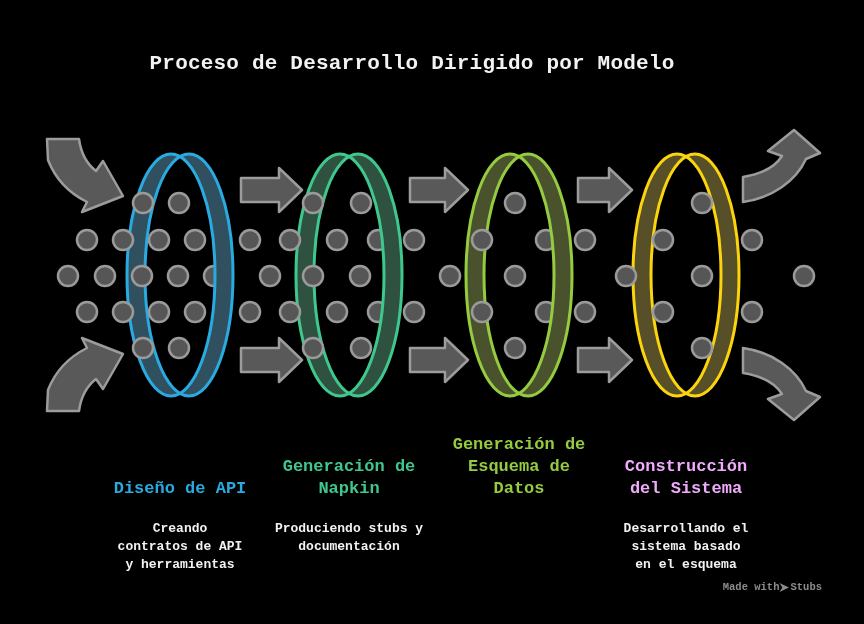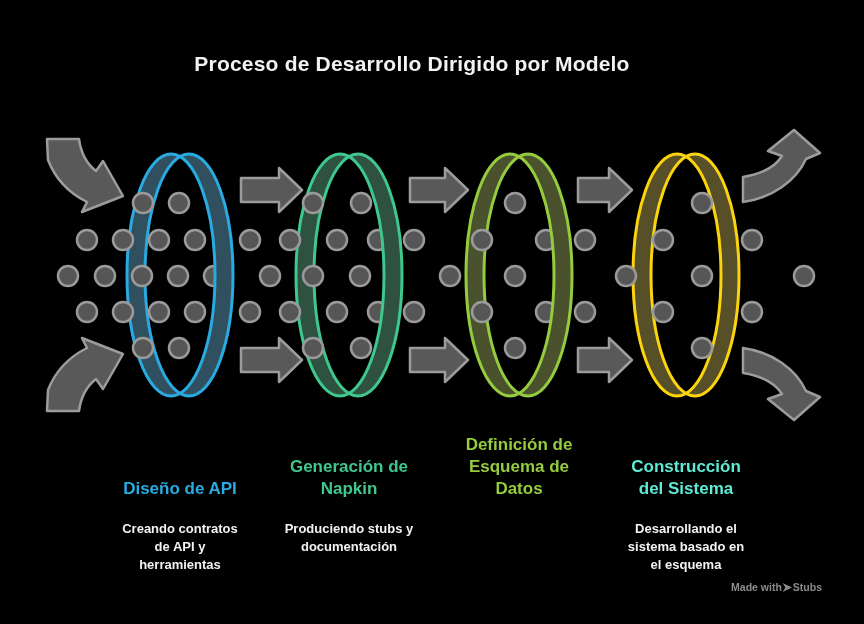--- a/index.html
+++ b/index.html
@@ -1,17 +1,17 @@
 <!DOCTYPE html>
 <html><head>
 <meta charset="utf-8">
 <style>
   html,body{margin:0;padding:0;background:#000;}
   .canvas{position:relative;width:864px;height:624px;background:#000;overflow:hidden;
-          font-family:Liberation Sans, sans-serif;}
+          font-family:Liberation Mono, monospace;}
   .page-title{position:absolute;top:52px;left:0;width:824px;margin:0;text-align:center;
           font-size:21px;font-weight:bold;color:#F2F2F2;letter-spacing:.2px;}
   #diagram{position:absolute;left:0;top:0;}
   .stage{position:absolute;top:430px;width:180px;}
   .stage-title{display:flex;align-items:flex-end;justify-content:center;height:70px;
           margin:0 auto;text-align:center;font-size:17px;font-weight:bold;line-height:22px;}
   .stage-desc{margin:20px auto 0;text-align:center;color:#F2F2F2;font-size:13px;
           font-weight:600;line-height:18px;}
   .footer{position:absolute;top:581px;right:42px;display:flex;align-items:center;gap:0;
           color:#8C8C8C;font-size:10.5px;font-weight:600;}
@@ -98,25 +98,25 @@
     <div class="stage-title" style="color: rgb(41, 171, 226); max-width: 170px;">Diseño de API</div>
     <div class="stage-desc" style="max-width: 132px; text-align: center;">Creando contratos de API y herramientas</div>
   </div>
 
   <div class="stage" style="left: 259px;">
     <div class="stage-title" style="color: rgb(63, 200, 141); max-width: 160px;">Generación de Napkin</div>
     <div class="stage-desc" style="max-width: 150px;">Produciendo stubs y documentación</div>
   </div>
 
   <div class="stage" style="left: 429px;">
-    <div class="stage-title" style="color: rgb(149, 203, 63); max-width: 134px;">Definición de Esquema de Datos</div>
+    <div class="stage-title" style="color: rgb(149, 203, 63); max-width: 134px;">Generación de Esquema de Datos</div>
   </div>
 
   <div class="stage" style="left: 596px;">
-    <div class="stage-title" style="color: #5eead4; max-width: 130px;">Construcción del Sistema</div>
+    <div class="stage-title" style="color: #f0abfc; max-width: 130px;">Construcción del Sistema</div>
     <div class="stage-desc" style="max-width: 128px;">Desarrollando el sistema basado en el esquema</div>
   </div>
 
   <div class="footer">
     <span>Made with</span>
     <svg class="napkin-icon" width="11" height="11" viewBox="0 0 11 11">
       <path d="M0.5 1 L10 5.5 L0.5 10 L3.4 5.5 Z" fill="#8C8C8C"></path>
     </svg>
     <span>Stubs</span>
   </div>

